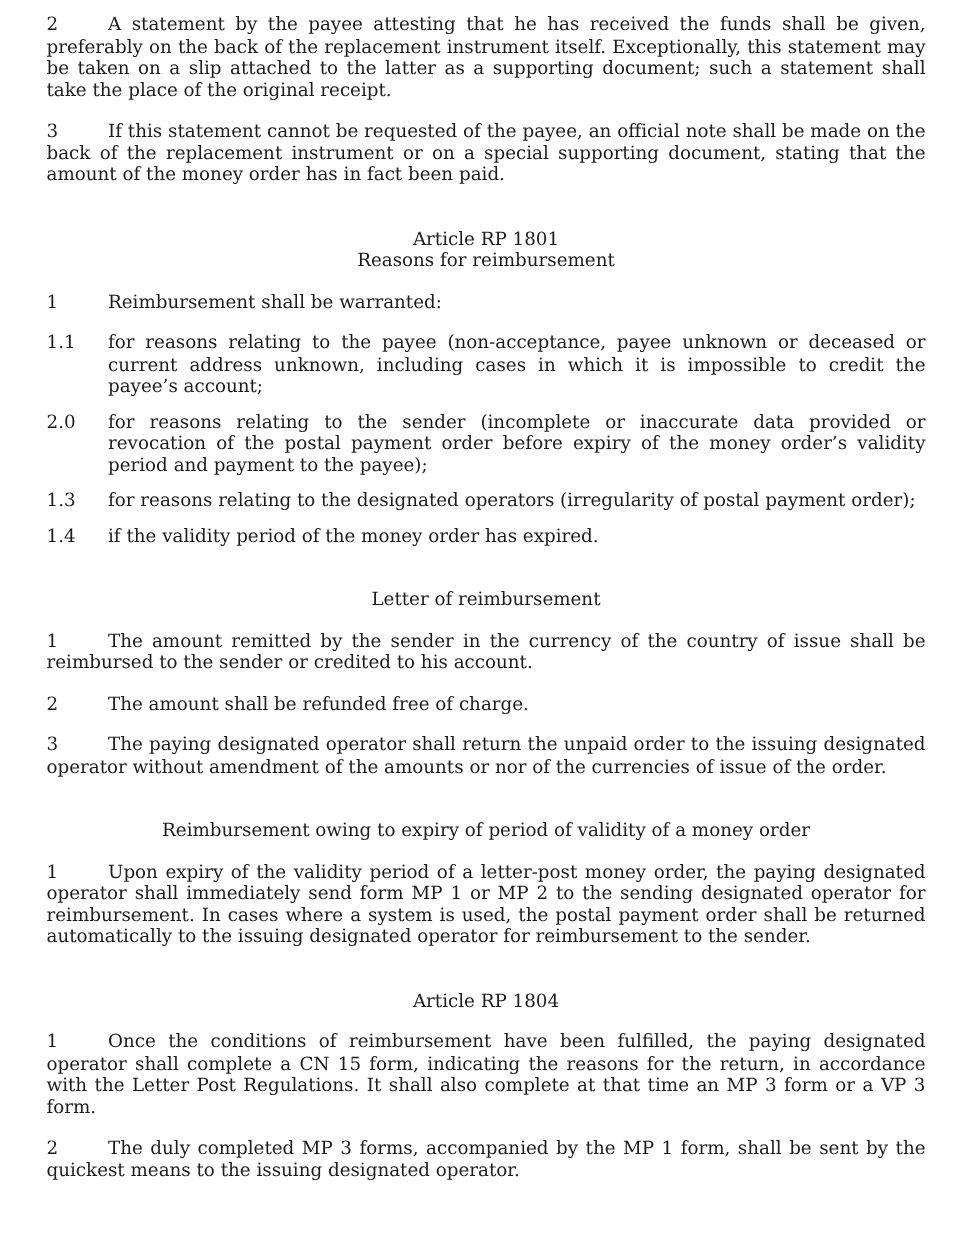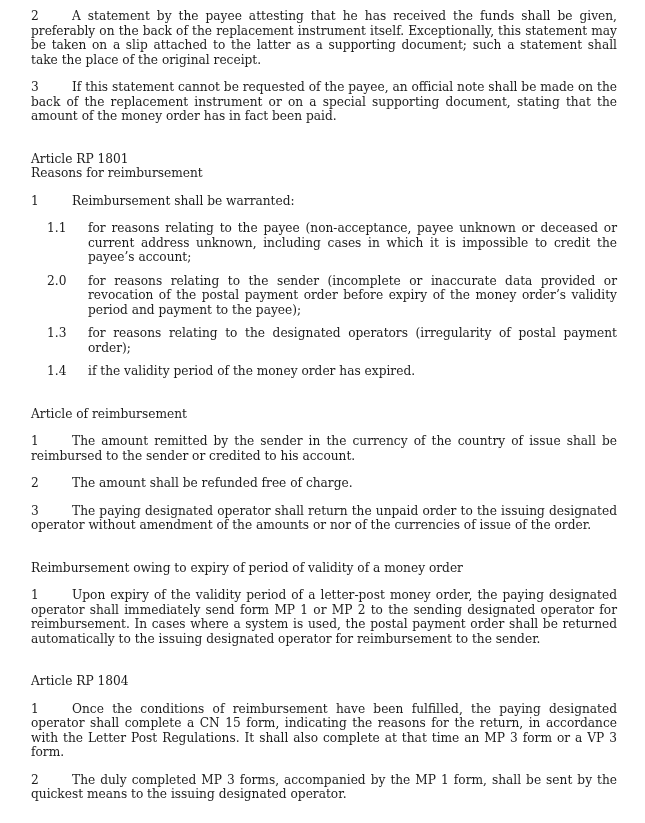--- a/index.html
+++ b/index.html
@@ -28,39 +28,39 @@
   }
   .para > .num {
     position: absolute;
     left: 0;
     top: 0;
     text-indent: 0;
   }
   
   .sub {
     position: relative;
-    margin: 0 0 9px 16px;
+    margin: 0 0 9px 0;
     padding-left: 41px;
     text-align: justify;
     text-indent: 0;
   }
   .sub > .num {
     position: absolute;
     left: 0;
     top: 0;
   }
   .sub.last {
     margin-bottom: 13px;
   }
   
   .heading {
     margin: 28px 0 13px 0;
   }
   .heading div {
-    text-align: left;
+    text-align: center;
   }
   .para:last-child {
     margin-bottom: 0;
   }
 </style>
 </head>
 <body>
 
 <div class="page">
 
@@ -77,21 +77,21 @@
 
   <p class="sub"><span class="num">1.1</span><span>for reasons relating to the payee (non-acceptance, payee unknown or deceased or current address unknown, including cases in which it is impossible to credit the payee’s account;</span></p>
 
   <p class="sub"><span class="num">2.0</span><span>for reasons relating to the sender (incomplete or inaccurate data provided or revocation of the postal payment order before expiry of the money order’s validity period and payment to the payee);</span></p>
 
   <p class="sub"><span class="num">1.3</span><span>for reasons relating to the designated operators (irregularity of postal payment order);</span></p>
 
   <p class="sub last"><span class="num">1.4</span><span>if the validity period of the money order has expired.</span></p>
 
   <div class="heading">
-    <div>Article of reimbursement</div>
+    <div>Letter of reimbursement</div>
   </div>
 
   <p class="para"><span class="num">1</span><span>The amount remitted by the sender in the currency of the country of issue shall be reimbursed to the sender or credited to his account.</span></p>
 
   <p class="para"><span class="num">2</span><span>The amount shall be refunded free of charge.</span></p>
 
   <p class="para"><span class="num">3</span><span>The paying designated operator shall return the unpaid order to the issuing designated operator without amendment of the amounts or nor of the currencies of issue of the order.</span></p>
 
   <div class="heading">
     <div>Reimbursement owing to expiry of period of validity of a money order</div>

